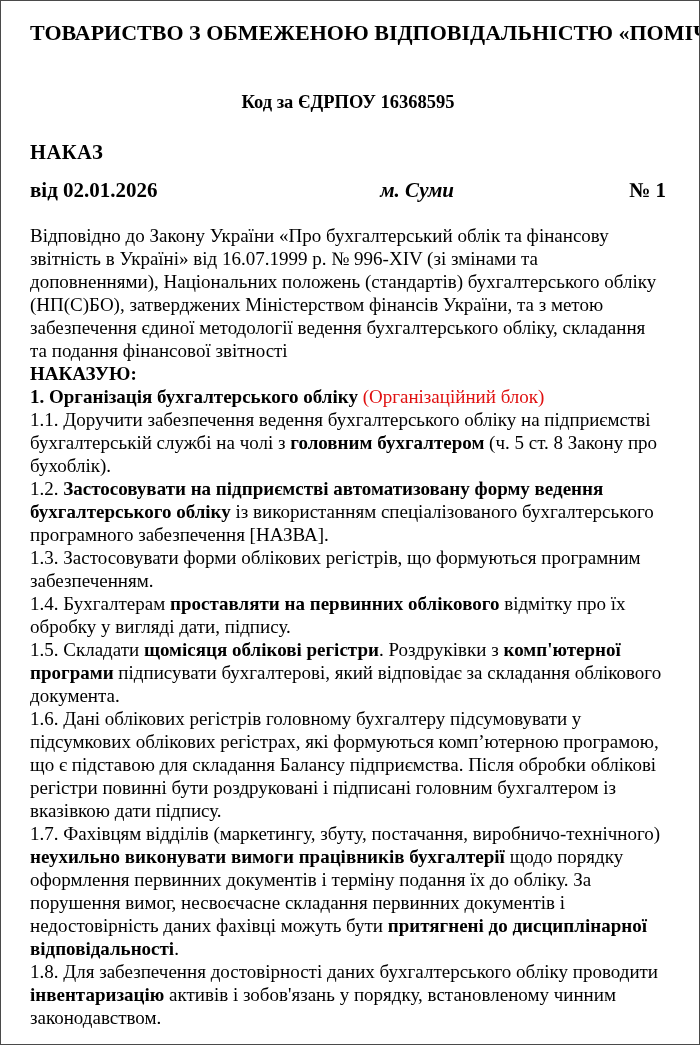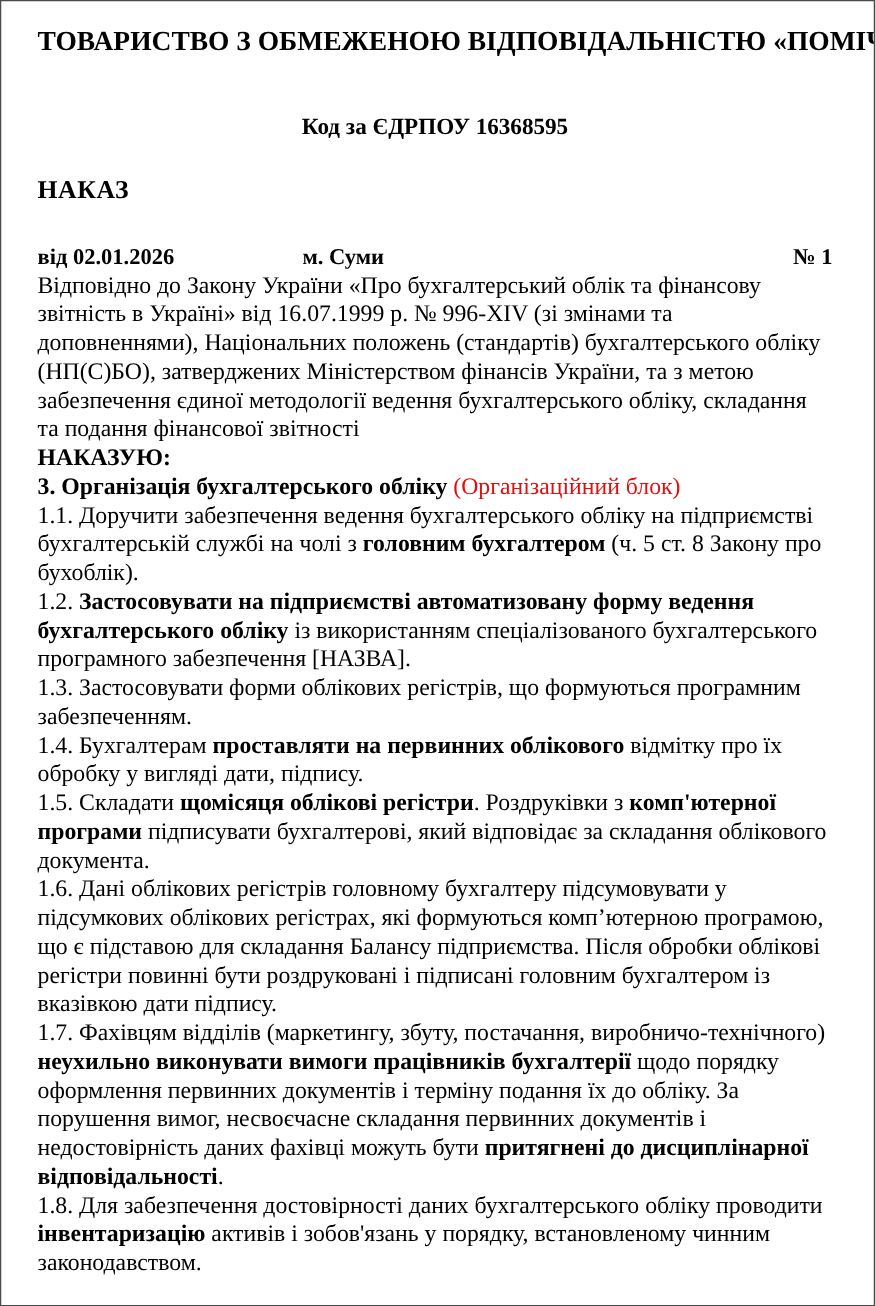--- a/index.html
+++ b/index.html
@@ -31,36 +31,36 @@
   .doc-type {
     font-size: 20.5px;
     font-weight: bold;
     text-align: left;
     line-height: 24px;
     margin-top: 26px;
     letter-spacing: 0.5px;
   }
   .meta-row {
     display: flex;
-    margin-top: 30px;
-    font-size: 18px;
+    margin-top: 15px;
+    font-size: 21px;
     font-weight: bold;
     line-height: 23px;
   }
   .meta-row .cell { flex: 1; }
   .meta-row .c-left  { text-align: left; }
-  .meta-row .c-mid   { text-align: left; }
+  .meta-row .c-mid   { text-align: right; font-style: italic; }
   .meta-row .c-right { text-align: right; }
   .subject {
     margin-top: 22px;
     font-size: 19px;
     font-weight: bold;
     line-height: 23px;
   }
-  .doc-body { }
+  .doc-body { margin-top: 22px; }
   .para {
     margin: 0;
     font-size: 19px;
     line-height: 23px;
     text-align: left;
   }
   .b { font-weight: bold; }
   .red { color: var(--accent-red); }
 </style>
 </head>
@@ -71,21 +71,21 @@
   <div class="edrpou">Код за ЄДРПОУ 16368595</div>
   <div class="doc-type">НАКАЗ</div>
   <div class="meta-row">
     <span class="cell c-left">від 02.01.2026</span>
     <span class="cell c-mid">м. Суми</span>
     <span class="cell c-right">№ 1</span>
   </div>
   <div class="doc-body">
       <p class="para"><span>Відповідно до Закону України «Про бухгалтерський облік та фінансову звітність в Україні» від 16.07.1999 р. № 996-XIV (зі змінами та доповненнями), Національних положень (стандартів) бухгалтерського обліку (НП(С)БО), затверджених Міністерством фінансів України, та з метою забезпечення єдиної методології ведення бухгалтерського обліку, складання та подання фінансової звітності</span></p>
       <p class="para"><span class="b">НАКАЗУЮ:</span></p>
-      <p class="para"><span class="b">3. Організація бухгалтерського обліку</span><span class="red"> (Організаційний блок)</span></p>
+      <p class="para"><span class="b">1. Організація бухгалтерського обліку</span><span class="red"> (Організаційний блок)</span></p>
       <p class="para"><span>1.1. Доручити забезпечення ведення бухгалтерського обліку на підприємстві бухгалтерській службі на чолі з </span><span class="b">головним бухгалтером</span><span> (ч. 5 ст. 8 Закону про бухоблік).</span></p>
       <p class="para"><span>1.2. </span><span class="b">Застосовувати на підприємстві автоматизовану форму ведення бухгалтерського обліку</span><span> із використанням спеціалізованого бухгалтерського програмного забезпечення [НАЗВА].</span></p>
       <p class="para"><span>1.3. Застосовувати форми облікових регістрів, що формуються програмним забезпеченням.</span></p>
       <p class="para"><span>1.4. Бухгалтерам </span><span class="b">проставляти на первинних облікового</span><span> відмітку про їх обробку у вигляді дати, підпису.</span></p>
       <p class="para"><span>1.5. Складати </span><span class="b">щомісяця облікові регістри</span><span>. Роздруківки з </span><span class="b">комп'ютерної програми</span><span> підписувати бухгалтерові, який відповідає за складання облікового документа.</span></p>
       <p class="para"><span>1.6. Дані облікових регістрів головному бухгалтеру підсумовувати у підсумкових облікових регістрах, які формуються комп’ютерною програмою, що є підставою для складання Балансу підприємства. Після обробки облікові регістри повинні бути роздруковані і підписані головним бухгалтером із вказівкою дати підпису.</span></p>
       <p class="para"><span>1.7. Фахівцям відділів (маркетингу, збуту, постачання, виробничо-технічного) </span><span class="b">неухильно виконувати вимоги працівників бухгалтерії</span><span> щодо порядку оформлення первинних документів і терміну подання їх до обліку. За порушення вимог, несвоєчасне складання первинних документів і недостовірність даних фахівці можуть бути </span><span class="b">притягнені до дисциплінарної відповідальності</span><span>.</span></p>
       <p class="para"><span>1.8. Для забезпечення достовірності даних бухгалтерського обліку проводити </span><span class="b">інвентаризацію</span><span> активів і зобов'язань у порядку, встановленому чинним законодавством.</span></p>
     </div>
 </div>

